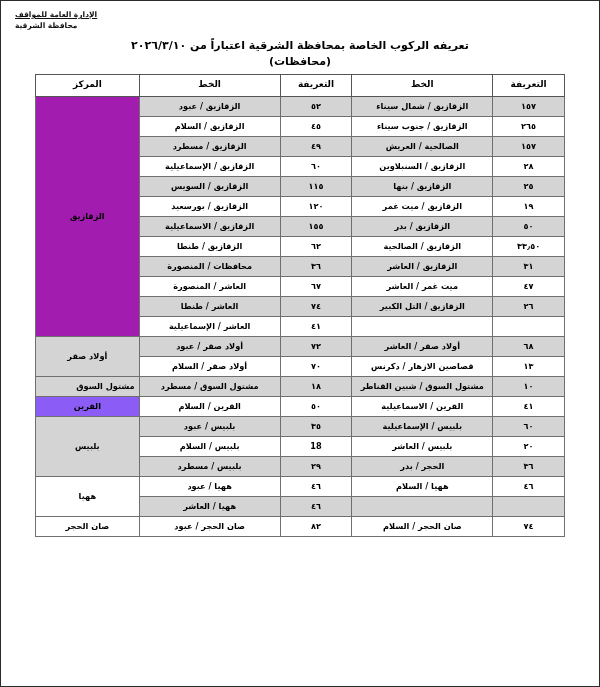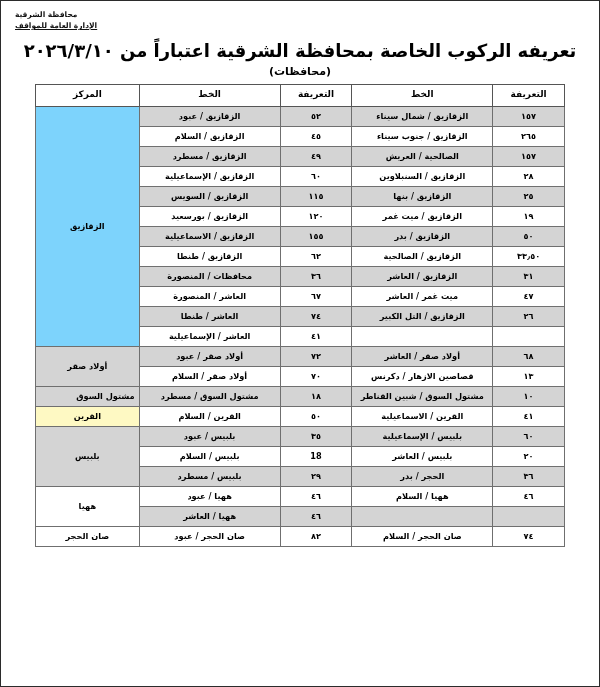--- a/index.html
+++ b/index.html
@@ -40,21 +40,21 @@
   }
   .letterhead .lh-line.underline {
     text-decoration: underline;
   }
   .title-block {
     text-align: center;
     margin-top: 6px;
     margin-bottom: 6px;
   }
   .doc-title {
-    font-size: 18px;
+    font-size: 11px;
     font-weight: bold;
     line-height: 1.4;
     color: #000;
     text-align: center;
   }
   .doc-subtitle {
     font-size: 11px;
     font-weight: bold;
     margin-top: 2px;
     color: #000;
@@ -98,22 +98,22 @@
   tr.shaded td, tr.shaded th { background: #d4d4d4; }
   tr.plain td, tr.plain th { background: #ffffff; }
   td.empty-cell { background: #ffffff; }
 </style>
 </head>
 <body>
 
 <div class="page">
 
   <div class="letterhead">
+    <div class="lh-line underline">الإدارة العامة للمواقف</div>
     <div class="lh-line">محافظة الشرقية</div>
-    <div class="lh-line underline">الإدارة العامة للمواقف</div>
   </div>
 
   <div class="title-block">
     <div class="doc-title">تعريفه الركوب الخاصة بمحافظة الشرقية اعتباراً من ٢٠٢٦/٣/١٠</div>
     <div class="doc-subtitle">(محافظات)</div>
   </div>
 
   <div class="table-wrap">
     <table class="fares">
       <colgroup>
@@ -131,21 +131,21 @@
           <th>الخط</th>
           <th>المركز</th>
         </tr>
       </thead>
       <tbody id="fare-body">
           <tr class="shaded">
             <td>١٥٧</td>
             <td>الزقازيق / شمال سيناء</td>
             <td>٥٢</td>
             <td>الزقازيق / عبود</td>
-            <td class="center-cell" rowspan="12" style="background: #7dd3fc;">الزقازيق</td>
+            <td class="center-cell" rowspan="12" style="background: #a21caf;">الزقازيق</td>
           </tr>
           <tr class="plain">
             <td>٢٦٥</td>
             <td>الزقازيق / جنوب سيناء</td>
             <td>٤٥</td>
             <td>الزقازيق / السلام</td>
           </tr>
           <tr class="shaded">
             <td>١٥٧</td>
             <td>الصالحية / العريش</td>
@@ -224,21 +224,21 @@
             <td>مشتول السوق / شبين القناطر</td>
             <td>١٨</td>
             <td>مشتول السوق / مسطرد</td>
             <td class="center-cell" rowspan="1" style="background: rgb(212, 212, 212); text-align: right;">مشتول السوق</td>
           </tr>
           <tr class="plain">
             <td>٤١</td>
             <td>القرين / الاسماعيلية</td>
             <td>٥٠</td>
             <td>القرين / السلام</td>
-            <td class="center-cell" rowspan="1" style="background: #fef9c3;">القرين</td>
+            <td class="center-cell" rowspan="1" style="background: #8b5cf6;">القرين</td>
           </tr>
           <tr class="shaded">
             <td>٦٠</td>
             <td>بلبيس / الإسماعيلية</td>
             <td>٣٥</td>
             <td>بلبيس / عبود</td>
             <td class="center-cell" rowspan="3" style="background: rgb(212, 212, 212);">بلبيس</td>
           </tr>
           <tr class="plain">
             <td>٢٠</td>

